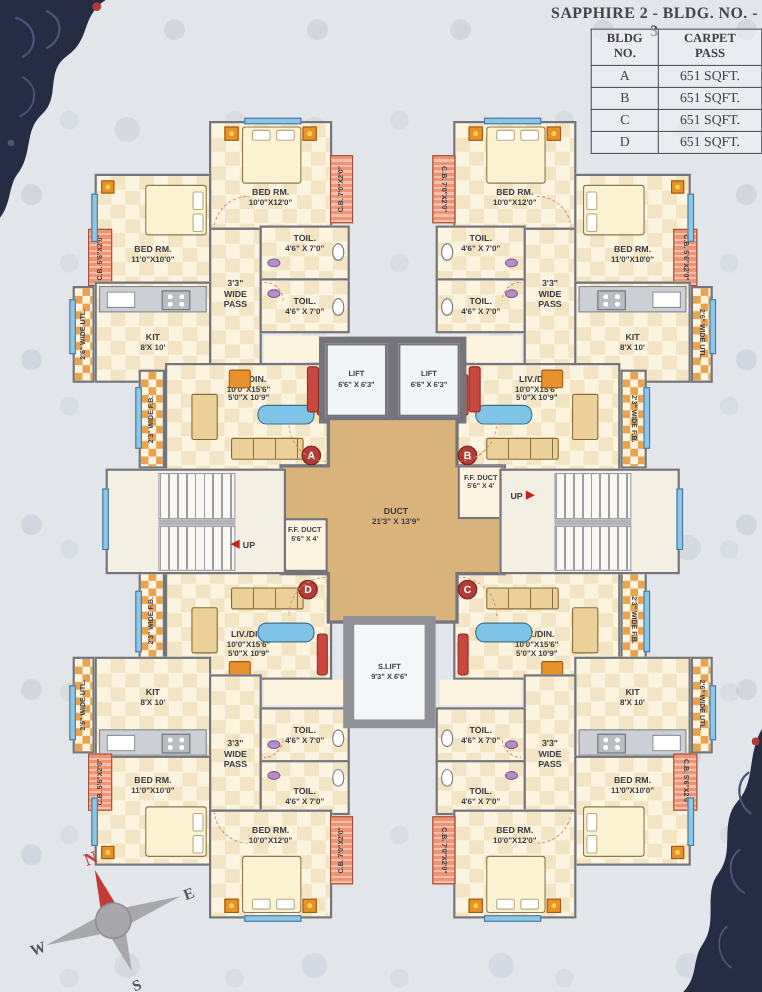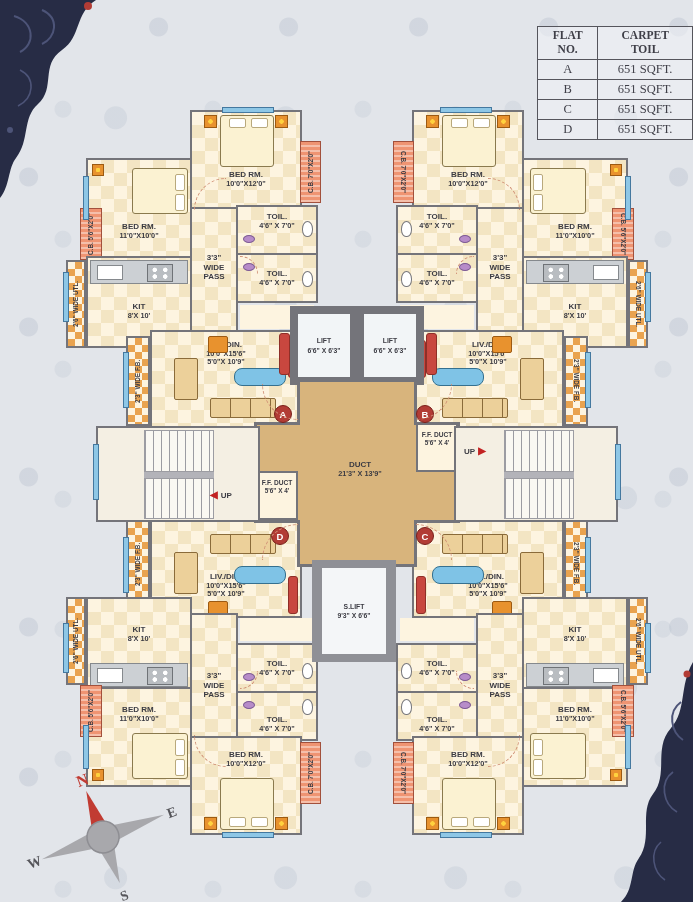--- a/index.html
+++ b/index.html
@@ -496,25 +496,26 @@
   <div class="win" style="left:615px;top:444px;width:6px;height:56px;"></div>
   <div class="win" style="left:123px;top:537px;width:6px;height:56px;"></div>
   <div class="win" style="left:585px;top:537px;width:6px;height:56px;"></div>
   <div class="win" style="left:63px;top:623px;width:6px;height:50px;"></div>
   <div class="win" style="left:645px;top:623px;width:6px;height:50px;"></div>
   <div class="win" style="left:83px;top:725px;width:6px;height:44px;"></div>
   <div class="win" style="left:625px;top:725px;width:6px;height:44px;"></div>
   <div class="win" style="left:222px;top:832px;width:52px;height:6px;"></div>
   <div class="win" style="left:440px;top:832px;width:52px;height:6px;"></div>
 
+  <div class="title">SAPPHIRE 2 - BLDG. NO. - 3</div>
   <table class="atable">
     <tbody>
         <tr>
-      <th style="width:48px;">FLAT NO.</th>
-      <th style="width:88px;">CARPET TOIL</th>
+      <th style="width:48px;">BLDG NO.</th>
+      <th style="width:88px;">CARPET PASS</th>
     </tr>
     <tr>
       <td>A</td>
       <td>651 SQFT.</td>
     </tr>
     <tr>
       <td>B</td>
       <td>651 SQFT.</td>
     </tr>
     <tr>

